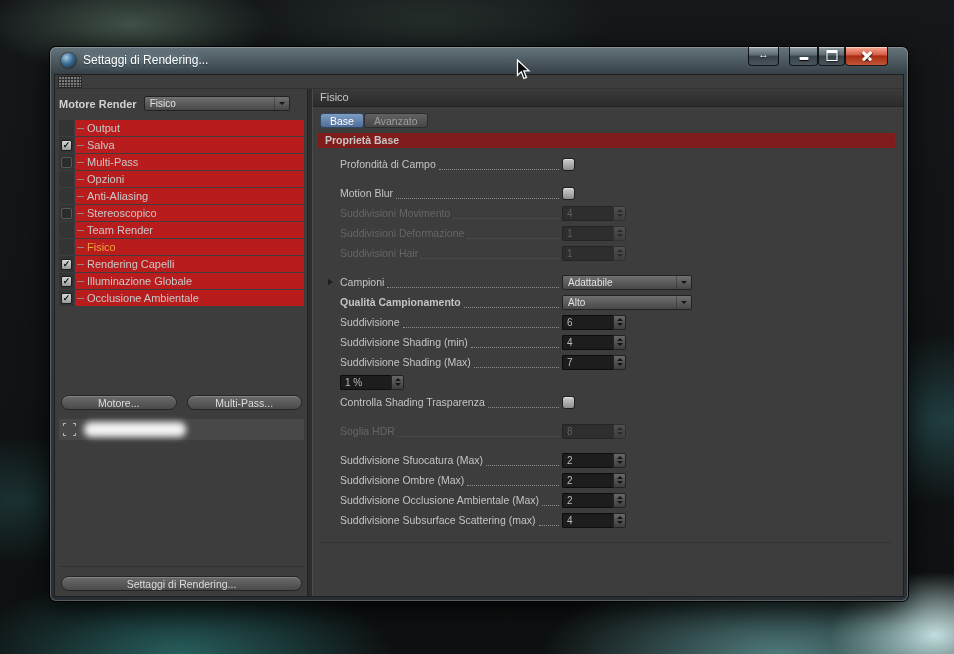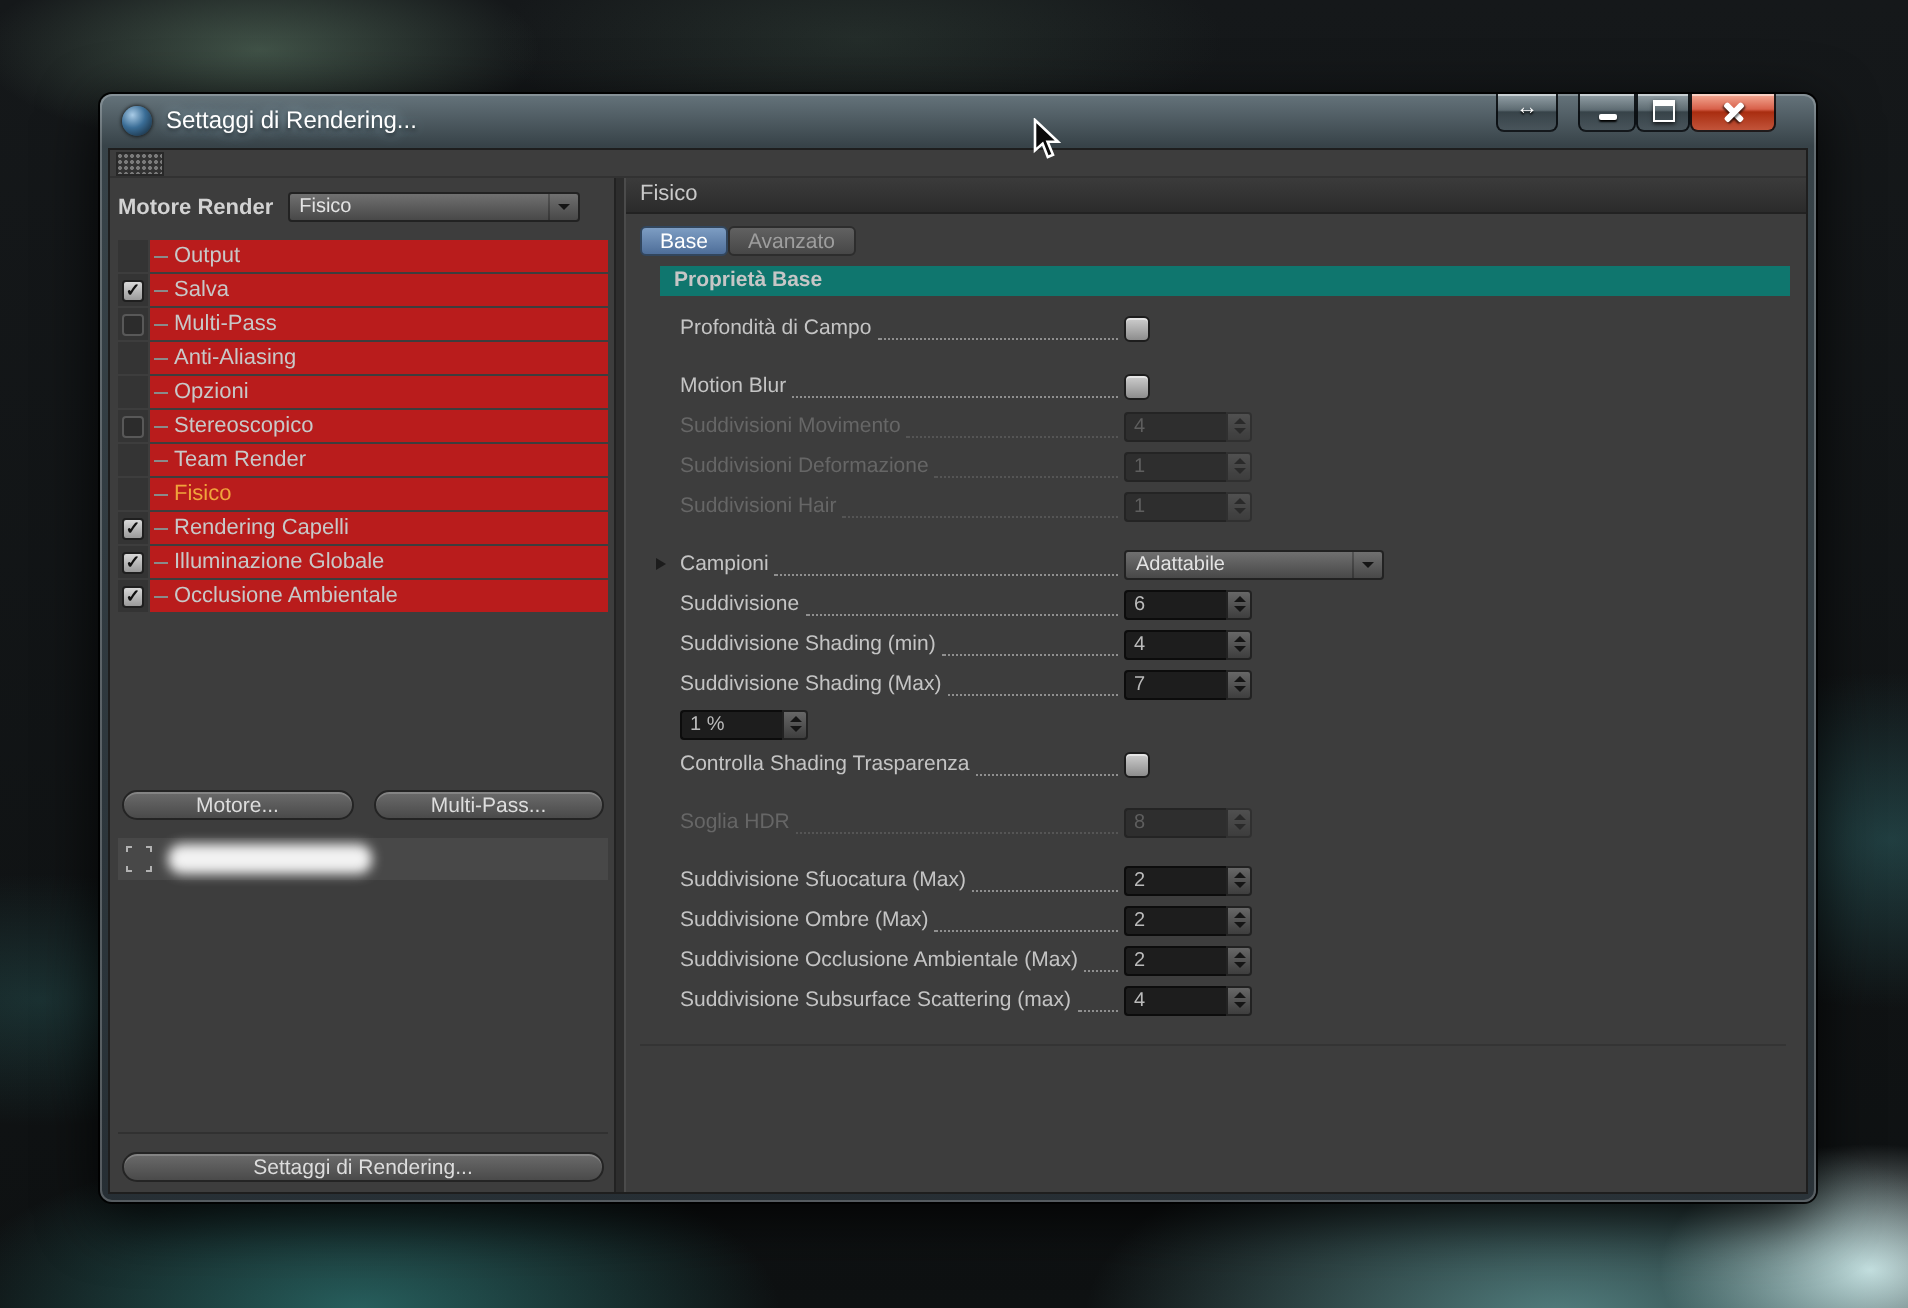--- a/index.html
+++ b/index.html
@@ -86,22 +86,22 @@
   .bottom-area{border-top:1px solid #313131;padding:9px 2px 2px 2px;margin-top:6px;}
   
   .rheader{height:17px;flex:none;background:linear-gradient(#3b3b3b,#2b2b2b);border-bottom:1px solid #222;
     color:#c9c9c9;font-size:11px;line-height:17px;padding-left:7px;}
   .rbody{flex:1;padding:5px 8px 0 5px;position:relative;min-height:0;}
   .tabs{display:flex;gap:0;margin:1px 0 5px 2px;}
   .tab{display:inline-flex;align-items:center;height:15px;padding:0 9px;font-size:10.5px;
     border-radius:3px;box-sizing:border-box;}
   .tab.active{background:linear-gradient(#7d9dc3,#4e6e99);border:1px solid #32465d;color:#fff;}
   .tab.inactive{background:linear-gradient(#616161,#474747);border:1px solid #2d2d2d;color:#9e9e9e;}
-  .section-bar{height:15px;line-height:15px;background:#0f766e;color:#c6c6c6;font-weight:bold;
-    font-size:10.5px;padding-left:7px;margin-bottom:6px;margin-left:12px;}
+  .section-bar{height:15px;line-height:15px;background:#7f1d1d;color:#c6c6c6;font-weight:bold;
+    font-size:10.5px;padding-left:7px;margin-bottom:6px;}
   .prow{display:flex;align-items:center;height:20px;padding-left:22px;position:relative;}
   .pspacer{height:9px;}
   .expander{position:absolute;left:10px;top:7px;width:0;height:0;
     border-left:5px solid #1c1c1c;border-top:3.5px solid transparent;border-bottom:3.5px solid transparent;}
   .ll{width:222px;display:flex;align-items:center;flex:none;min-width:0;}
   .plabel{font-size:10.5px;color:#c4c4c4;white-space:nowrap;}
   .plabel.bold{font-weight:bold;}
   .leader{flex:1;height:10px;margin:0 3px;border-bottom:1px dotted #8f8f8f;min-width:4px;}
   .prow.disabled .plabel{color:#666;}
   .prow.disabled .leader{border-bottom-color:#555;}
@@ -176,25 +176,25 @@
               <div class="tree-label">Salva</div>
             </div>
             <div class="tree-row">
               <div class="tree-cb">
                 <div class="cbox unchecked"></div>
               </div>
               <div class="tree-label">Multi-Pass</div>
             </div>
             <div class="tree-row">
               <div class="tree-cb"></div>
+              <div class="tree-label">Opzioni</div>
+            </div>
+            <div class="tree-row">
+              <div class="tree-cb"></div>
               <div class="tree-label">Anti-Aliasing</div>
-            </div>
-            <div class="tree-row">
-              <div class="tree-cb"></div>
-              <div class="tree-label">Opzioni</div>
             </div>
             <div class="tree-row">
               <div class="tree-cb">
                 <div class="cbox unchecked"></div>
               </div>
               <div class="tree-label">Stereoscopico</div>
             </div>
             <div class="tree-row">
               <div class="tree-cb"></div>
               <div class="tree-label">Team Render</div>
@@ -328,20 +328,34 @@
                   <div class="ddl">
                     <span class="ddlval">Adattabile</span>
                     <div class="ddlarrow">
                       <div class="tri-down"></div>
                     </div>
                   </div>
                 </div>
               </div>
               <div class="prow">
                 <div class="ll">
+                  <span class="plabel bold">Qualità Campionamento</span>
+                  <div class="leader"></div>
+                </div>
+                <div class="pctrl">
+                  <div class="ddl">
+                    <span class="ddlval">Alto</span>
+                    <div class="ddlarrow">
+                      <div class="tri-down"></div>
+                    </div>
+                  </div>
+                </div>
+              </div>
+              <div class="prow">
+                <div class="ll">
                   <span class="plabel">Suddivisione</span>
                   <div class="leader"></div>
                 </div>
                 <div class="pctrl">
                   <div class="spin">
                     <div class="spinfield">6</div>
                     <div class="spinbtns">
                       <div class="tri-up"></div>
                       <div class="tri-down"></div>
                     </div>

